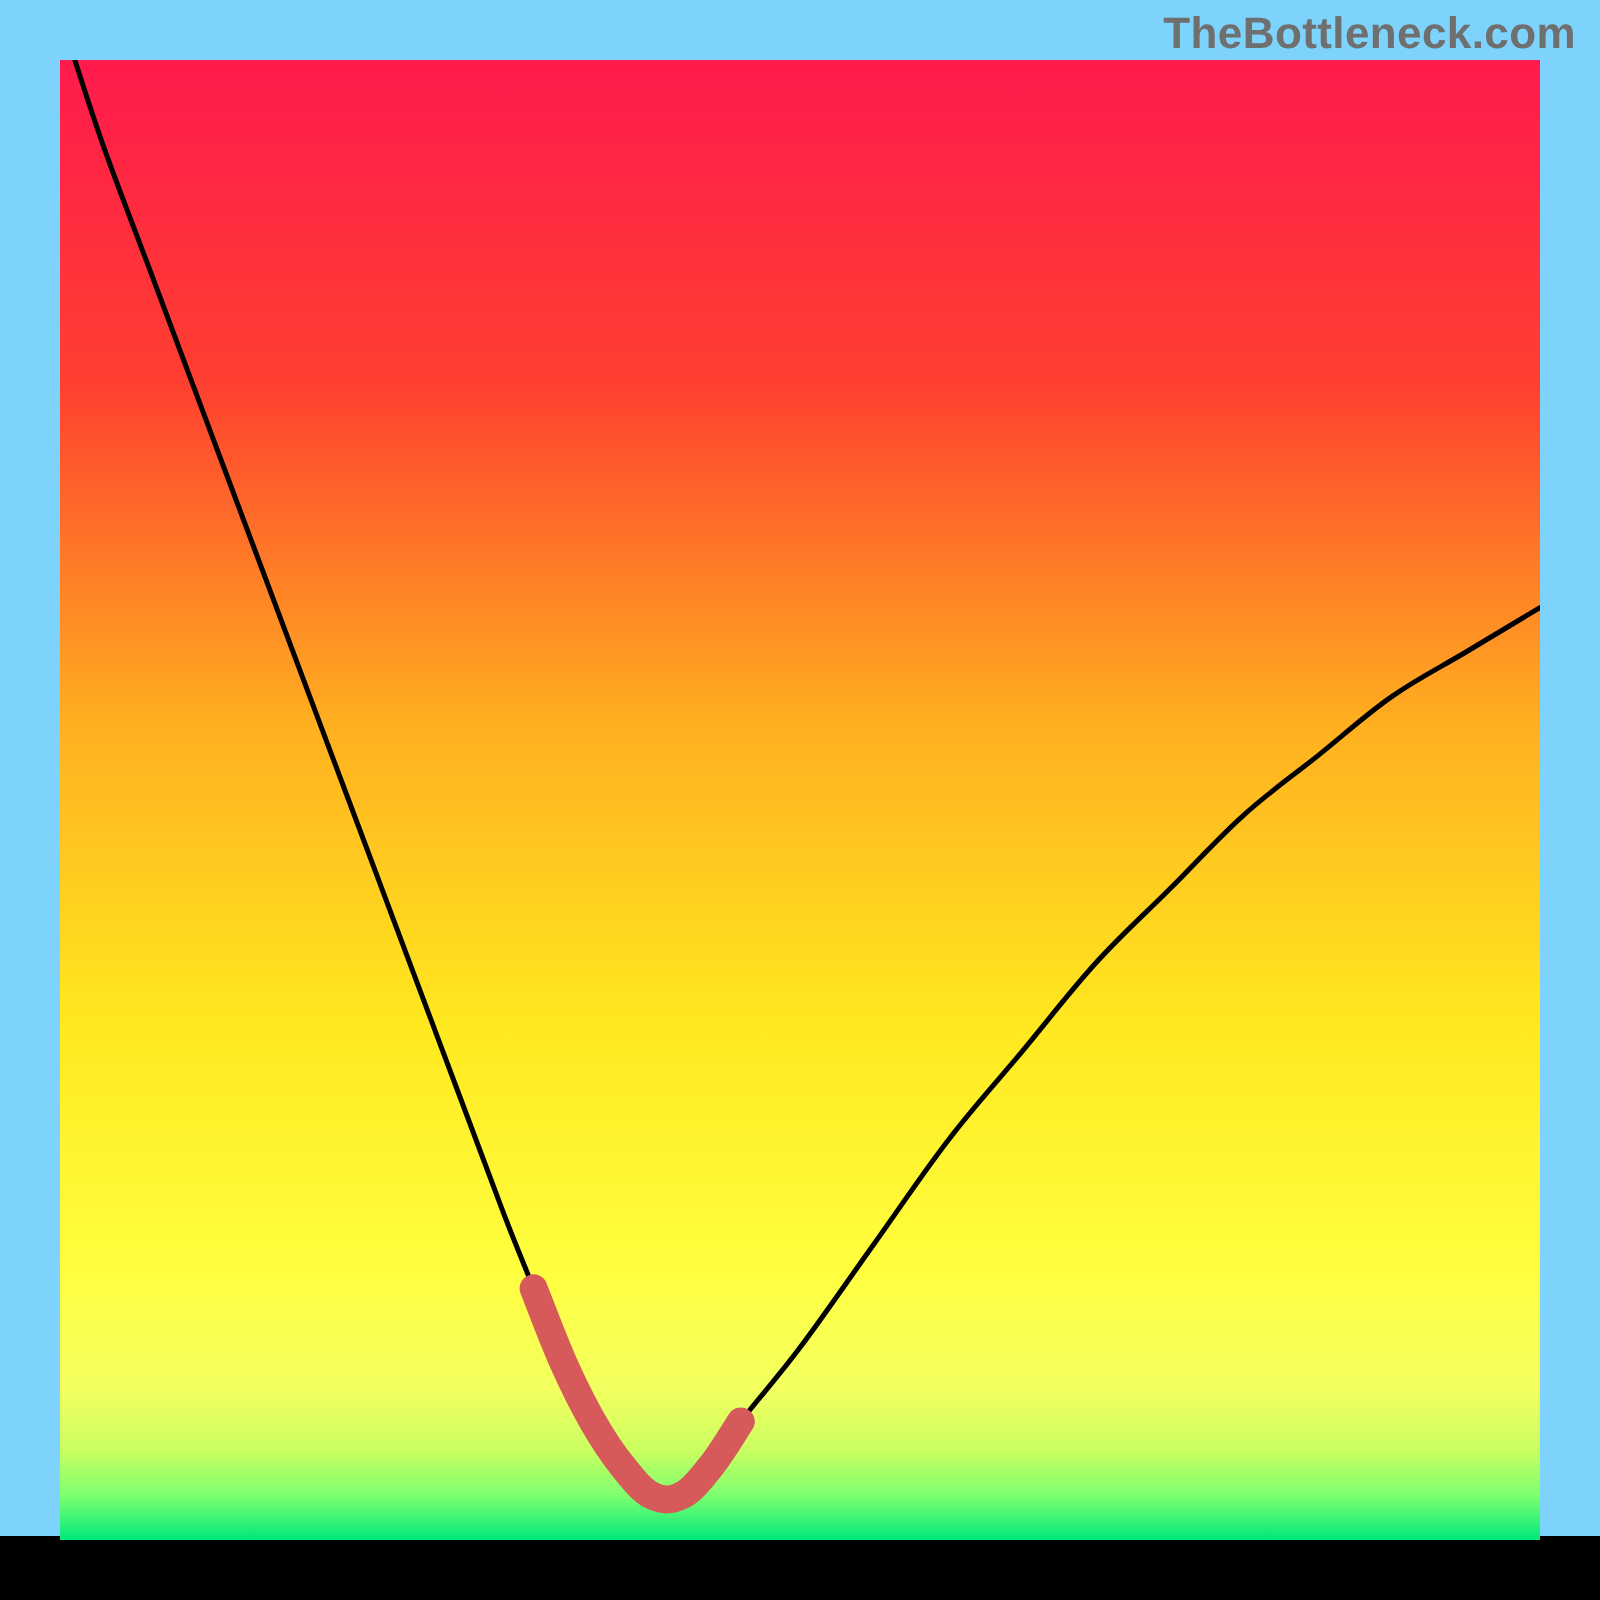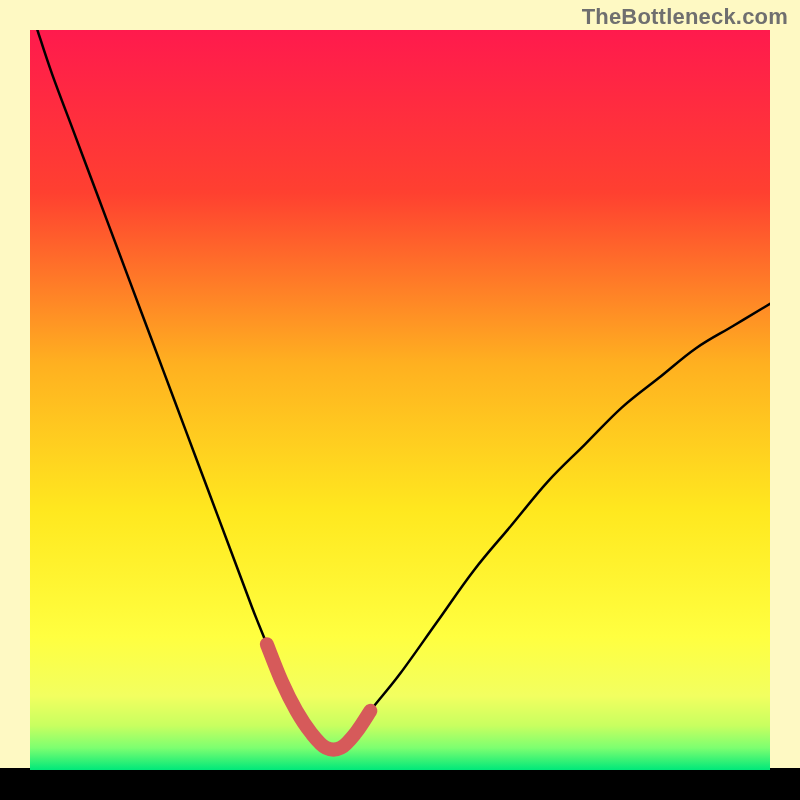--- a/index.html
+++ b/index.html
@@ -9,21 +9,21 @@
     height: 800px;
     background: #000;
     overflow: hidden;
   }
   .frame {
     position: absolute;
     left: 0;
     top: 0;
     width: 800px;
     height: 768px;
-    background: #fef9c3;
+    background: #7dd3fc;
   }
   .plot {
     position: absolute;
     left: 30px;
     top: 30px;
     width: 740px;
     height: 740px;
     overflow: hidden;
   }
   .watermark {

